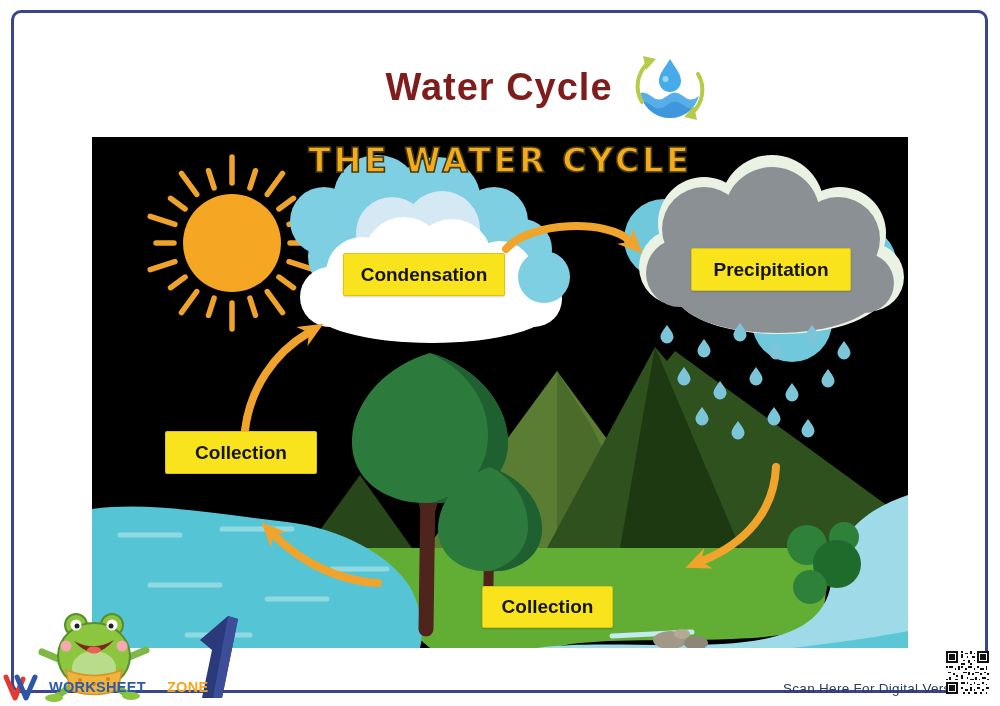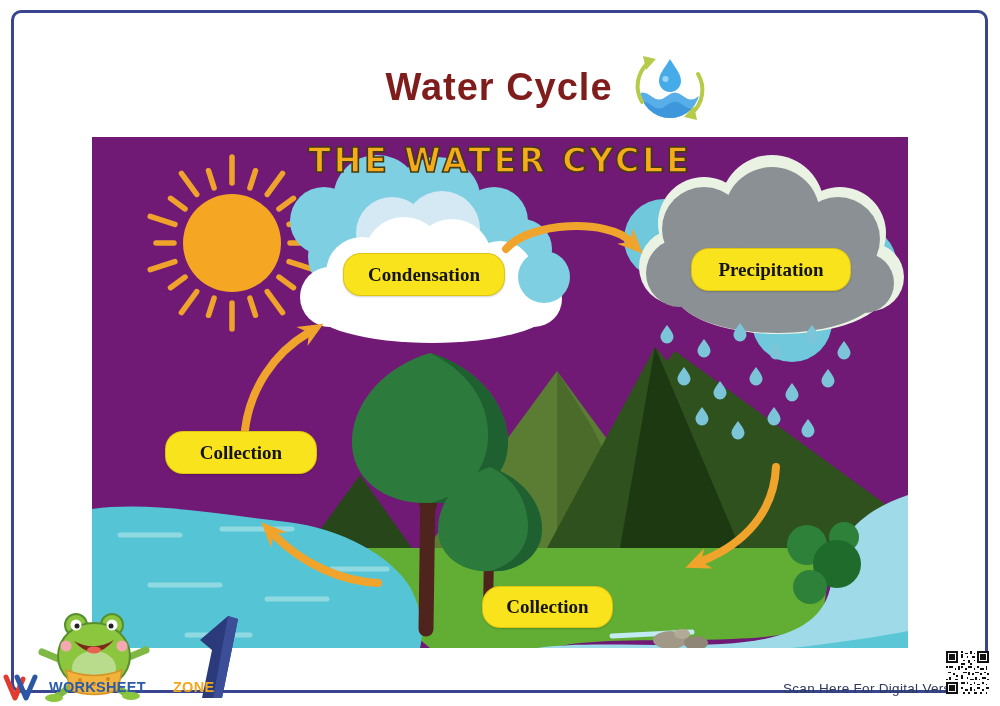--- a/index.html
+++ b/index.html
@@ -16,46 +16,46 @@
     position:absolute;top:46px;left:0;width:100%;
     display:flex;justify-content:center;align-items:center;gap:16px;
     transform:translateX(48px);
   }
   .header-title{
     font-size:38px;color:#7f1d1d;font-weight:600;letter-spacing:1px;
   }
   
   .diagram{
     position:absolute;left:92px;top:137px;width:816px;height:511px;
-    background:#701a75;overflow:hidden;
+    background:#000000;overflow:hidden;
   }
   .diagram svg.scene{position:absolute;left:0;top:0;}
   .diagram-title{
     position:absolute;top:4px;left:0;width:100%;text-align:center;
     font-family:"DejaVu Sans",sans-serif;font-size:33px;font-weight:800;
     color:#F5AC1C;-webkit-text-stroke:1.6px #453A10;letter-spacing:3px;
   }
   .label{
-    position:absolute;background:#F9E31C;border-radius:18px;
+    position:absolute;background:#F9E31C;border-radius:2px;
     display:flex;align-items:center;justify-content:center;
-    font-family:Liberation Serif, serif;font-weight:bold;font-size:19px;color:#141414;
+    font-family:Liberation Sans, sans-serif;font-weight:bold;font-size:19px;color:#141414;
     border:1px solid rgba(170,140,0,.35);
     box-shadow:0 1px 2px rgba(0,0,0,.18);
   }
   #lbl-cond{left:251px;top:116px;width:160px;height:41px;}
   #lbl-prec{left:599px;top:111px;width:158px;height:41px;}
   #lbl-evap{left:73px;top:294px;width:150px;height:41px;}
   #lbl-coll{left:390px;top:449px;width:129px;height:40px;}
   
   .mascot{position:absolute;left:14px;top:608px;}
   .footer-logo{
     position:absolute;left:2px;top:673px;display:flex;align-items:center;gap:11px;
   }
   .brand1{color:#2B5AA8;font-weight:800;font-size:14.5px;letter-spacing:.3px;}
-  .brand2{color:#F2A71E;font-weight:800;font-size:14.5px;margin-left:16px;letter-spacing:.3px;}
+  .brand2{color:#F2A71E;font-weight:800;font-size:14.5px;margin-left:10px;letter-spacing:.3px;}
   .scan-text{
     position:absolute;left:783px;top:681px;font-size:13.5px;color:#2E3A5C;
     letter-spacing:.3px;font-weight:500;
   }
   .qr{position:absolute;left:946px;top:651px;width:43px;height:43px;background:#fff;}
 </style>
 </head>
 <body>
 
 <div class="page-border"></div>

